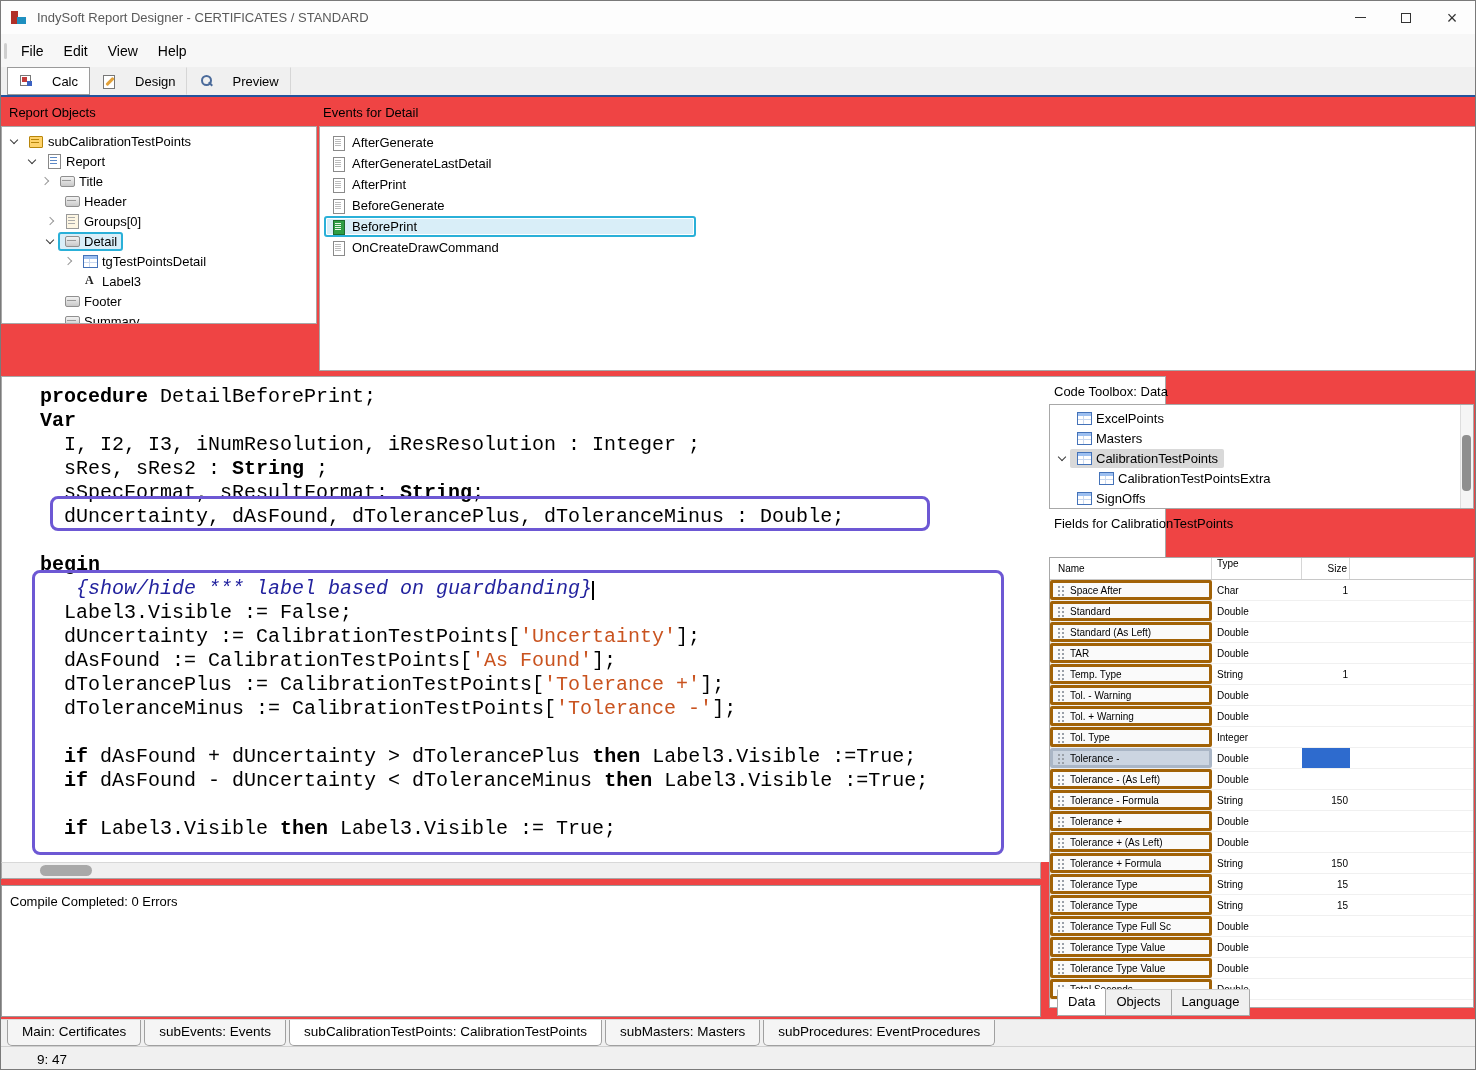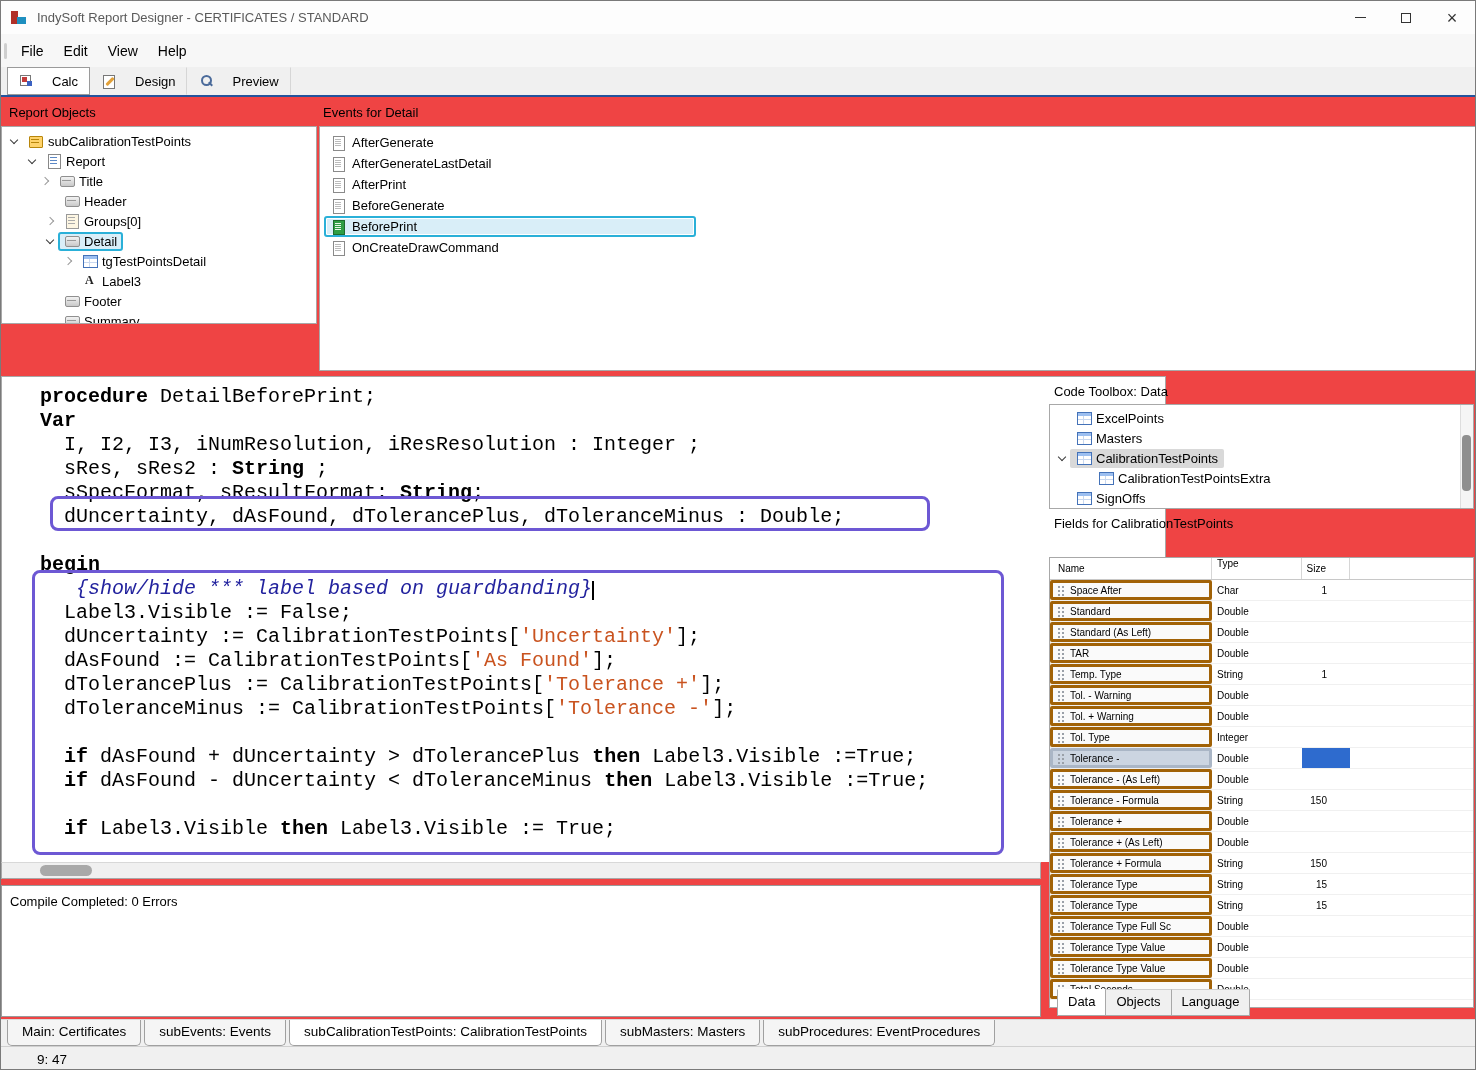--- a/index.html
+++ b/index.html
@@ -112,21 +112,21 @@
   .vscroll1 { position:absolute; left:1459px; top:404px; width:13px; height:103px; background:#f5f5f5; border-left:1px solid #ddd; }
   .vthumb1 { position:absolute; left:1461px; top:434px; width:9px; height:56px; background:#8f8f8f; border-radius:4px; }
 
   .fields-table { position:absolute; left:1048px; top:537px; width:425px; height:451px; background:#fff;
                   border:1px solid #a8a8a8; overflow:hidden; font-size:10px;margin-top:19px; }
   .frow { display:flex; height:21px; align-items:center; border-bottom:1px solid #f0f0f0; }
   .frow.fhead { height:22px; border-bottom:1px solid #c8c8c8; }
   .fcell.c0 { width:162px; flex:0 0 162px; display:flex; align-items:center; gap:5px; padding:0 4px; height:20px;
               border:3px solid #a16207; background:#fafafa; border-radius:2px; overflow:hidden; }
   .fcell.c1 { width:90px; flex:0 0 90px; padding-left:5px; white-space:nowrap; overflow:hidden; }
-  .fcell.c2 { width:48px; flex:0 0 48px; text-align:right; padding-right:23px; height:100%; display:flex; align-items:center; justify-content:flex-end; }
+  .fcell.c2 { width:48px; flex:0 0 48px; text-align:right; padding-right:2px; height:100%; display:flex; align-items:center; justify-content:flex-end; }
   .fcell.h { border:none; background:transparent; border-right:1px solid #d6d6d6; height:100%; border-radius:0; }
   .fhead .c0 { padding-left:8px; }
   .fhead .c2 { border-right:1px solid #d6d6d6; }
   .frow.fsel .c0 { background:#ccd5e1; border-color:#aab6c6; }
   .frow.fsel .c2 { background:#2e6bce; }
   .ntext { white-space:nowrap; overflow:hidden; }
   .grip { width:8px; height:11px; flex:0 0 8px;
           background-image:radial-gradient(circle, #9aa0a8 1px, transparent 1.3px); background-size:4px 4px; }
 
   .toolbox-tabs { position:absolute; left:1048px; top:988px; width:425px; height:27px; display:flex; padding-left:8px; }

